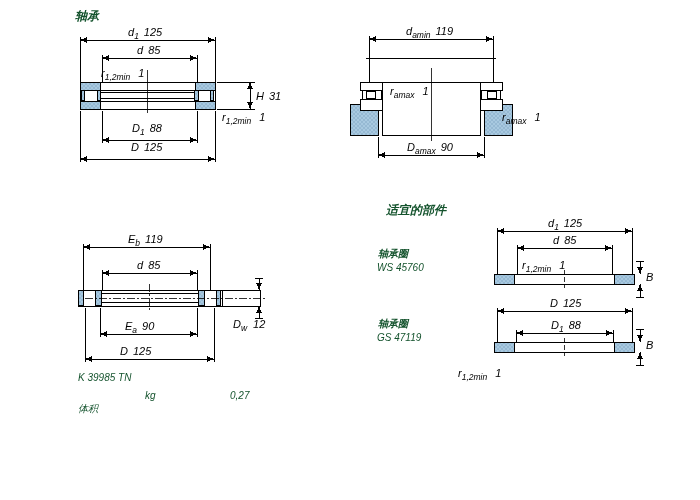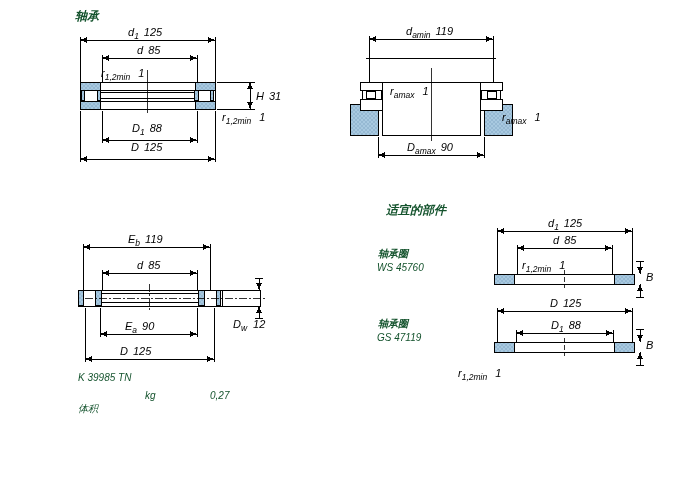--- a/index.html
+++ b/index.html
@@ -29,21 +29,21 @@
 
   <div class="abs txt bold" style="left:378px;top:247px;">轴承圈</div>
   <div class="abs txt" style="left:377px;top:262px;">WS 45760</div>
 
   <div class="abs txt bold" style="left:378px;top:317px;">轴承圈</div>
   <div class="abs txt" style="left:377px;top:332px;">GS 47119</div>
 
   <div class="abs txt" style="left:78px;top:372px;">K 39985 TN</div>
   <div class="abs txt" style="left:78px;top:402px;">体积</div>
   <div class="abs txt" style="left:145px;top:390px;">kg</div>
-  <div class="abs txt" style="left:192px;top:390px;padding-left:18px;">0,27</div>
+  <div class="abs txt" style="left:212px;top:390px;padding-left:18px;">0,27</div>
 
   <svg style="left:55px;top:25px;" width="230" height="142">
     <defs>
       <pattern id="hp1" width="4" height="4" patternUnits="userSpaceOnUse">
         <rect class="hatch-base" width="4" height="4" fill="#a8c9e0"></rect>
         <circle class="hatch-dot" cx="1" cy="1" r="0.8" fill="#7fa6c4"></circle>
         <circle class="hatch-dot" cx="3" cy="3" r="0.8" fill="#7fa6c4"></circle>
       </pattern>
     </defs>
     <g shape-rendering="crispEdges">

